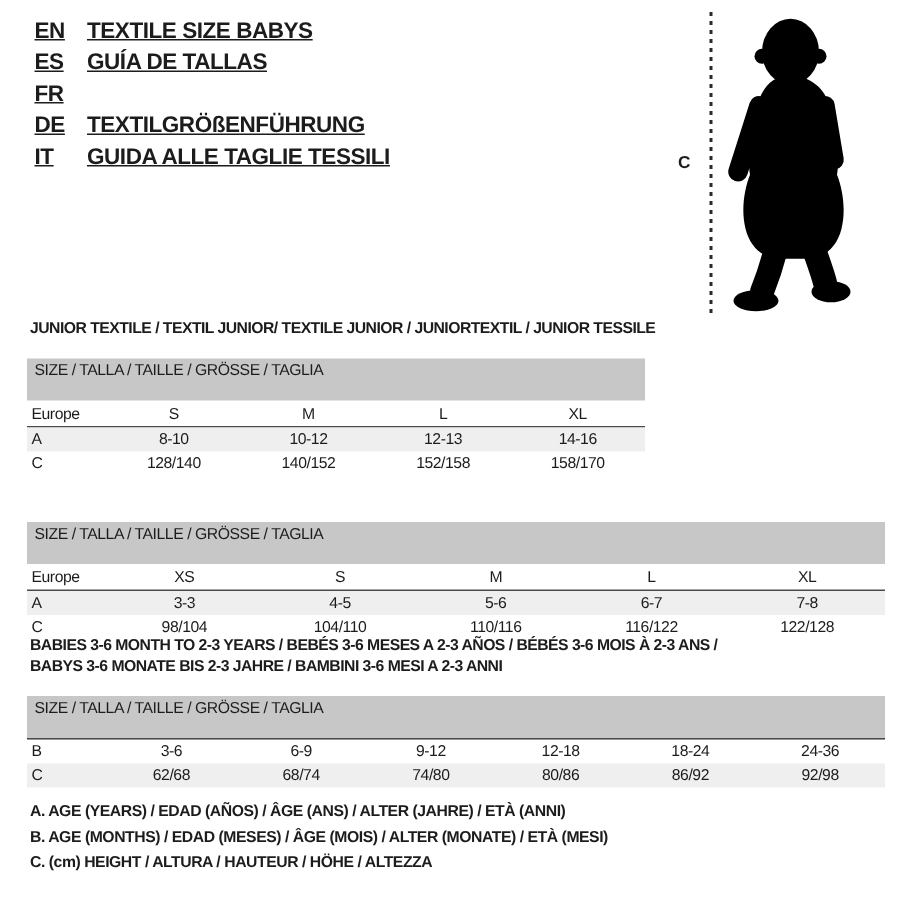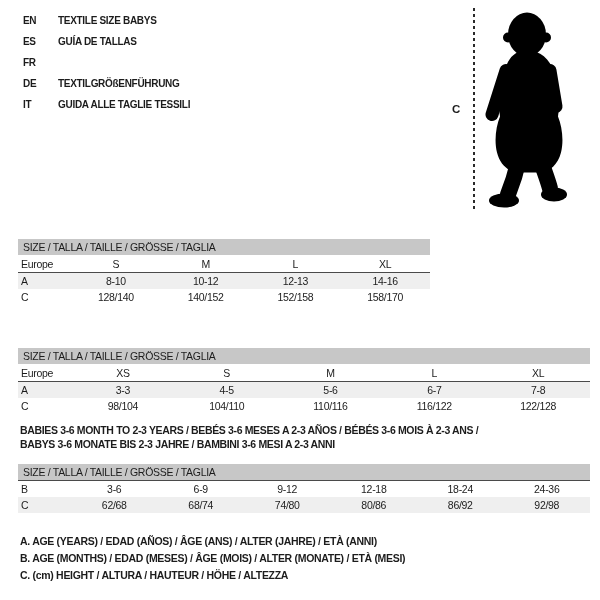--- a/index.html
+++ b/index.html
@@ -5,38 +5,38 @@
   html,body{margin:0;padding:0;}
   body{
     width:600px;height:600px;background:#ffffff;
     font-family:"Liberation Sans","DejaVu Sans",sans-serif;
     color:#1c1c1c;
   }
   .page{position:relative;width:600px;height:600px;overflow:hidden;letter-spacing:-0.3px;}
 
   
   .lang-list{position:absolute;left:23px;top:10px;}
-  .lang-row{display:flex;height:21px;align-items:center;font-size:10px;font-weight:700;}
+  .lang-row{display:flex;height:21px;align-items:center;font-size:15px;font-weight:700;text-decoration:underline;}
   .lang-code{width:35px;flex:0 0 auto;}
 
   
   .c-label{position:absolute;left:452px;top:103px;font-size:11.5px;font-weight:700;}
   .dotline{
     position:absolute;left:473px;top:8px;width:2px;height:202px;
     background:repeating-linear-gradient(to bottom,#2a2a2a 0 3px,transparent 3px 6px);
   }
   .baby-svg{position:absolute;left:482px;top:6px;}
 
   
   .sec-title{position:absolute;left:20px;font-size:10.5px;font-weight:700;letter-spacing:-0.35px;white-space:nowrap;}
   .sub{font-size:7.5px;vertical-align:-2px;}
 
   
   .tbl{position:absolute;left:18px;}
-  .tbl-head{height:16px;line-height:16px;background:#c7c7c7;font-size:10.5px;padding-left:5px;}
+  .tbl-head{height:28px;line-height:16px;background:#c7c7c7;font-size:10.5px;padding-left:5px;}
   .trow{display:flex;height:16px;align-items:center;font-size:10.5px;}
   .sizes-row{height:17px;border-bottom:1px solid #4a4a4a;}
   .hard-line{border-bottom:1px solid #4a4a4a;}
   .lbl{width:50px;padding-left:3px;flex:0 0 auto;}
   .val{flex:1 1 0;text-align:center;}
   .shade{background:#efefef;}
 
   
   .legend{position:absolute;left:20px;top:533px;}
   .legend-line{height:17px;line-height:17px;font-size:10.5px;font-weight:700;white-space:nowrap;}
@@ -80,20 +80,21 @@
                C12,134 14,120 18,110 C16,98 18,82 22,66 C26,52 32,44 45,44 Z"></path>
       <line x1="24" y1="64" x2="10" y2="108" stroke="#000" stroke-width="13" stroke-linecap="round"></line>
       <line x1="68" y1="64" x2="74" y2="100" stroke="#000" stroke-width="13" stroke-linecap="round"></line>
       <path d="M37,152 C34,166 30,178 26,188" fill="none" stroke="#000" stroke-width="16" stroke-linecap="round"></path>
       <path d="M58,152 C62,164 66,174 68,182" fill="none" stroke="#000" stroke-width="16" stroke-linecap="round"></path>
       <ellipse cx="22" cy="194" rx="15" ry="7"></ellipse>
       <ellipse cx="72" cy="188" rx="13" ry="7"></ellipse>
     </g>
   </svg>
 
+  <div class="sec-title" style="top:213px;">JUNIOR TEXTILE / TEXTIL JUNIOR/ TEXTILE JUNIOR / JUNIORTEXTIL / JUNIOR TESSILE</div>
   <div class="tbl" style="top:239px;width:412px;">
     <div class="tbl-head">SIZE / TALLA / TAILLE / GRÖSSE / TAGLIA</div>
     <div class="trow sizes-row">
       <span class="lbl">Europe</span>
       <span class="val">S</span>
       <span class="val">M</span>
       <span class="val">L</span>
       <span class="val">XL</span>
     </div>
     <div class="trow shade">

